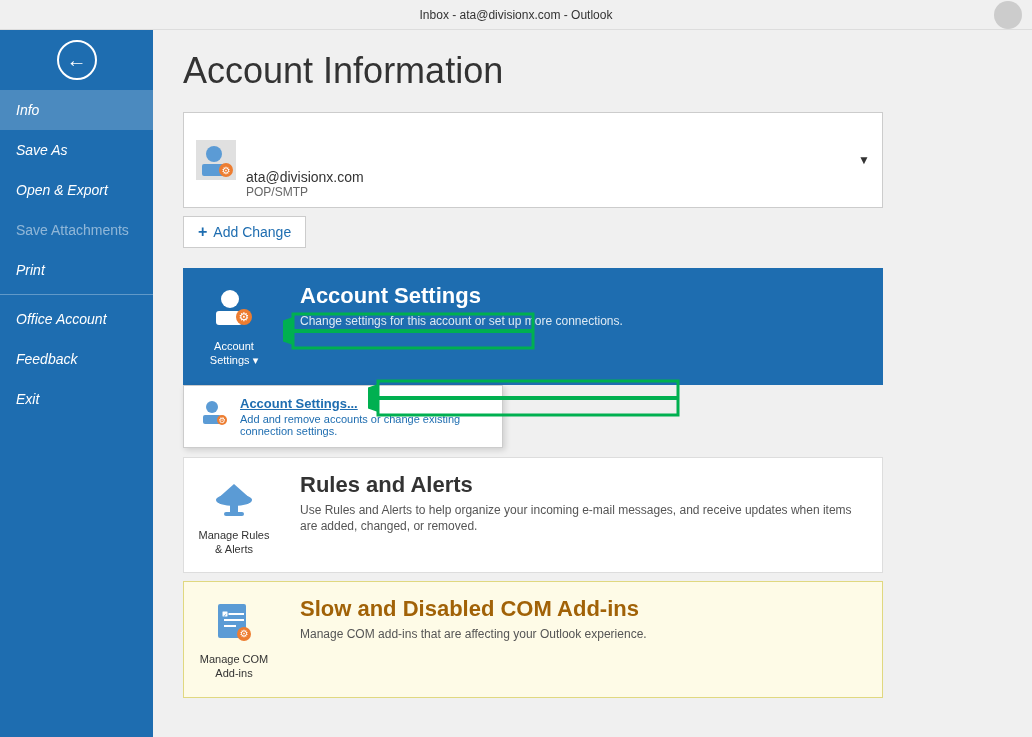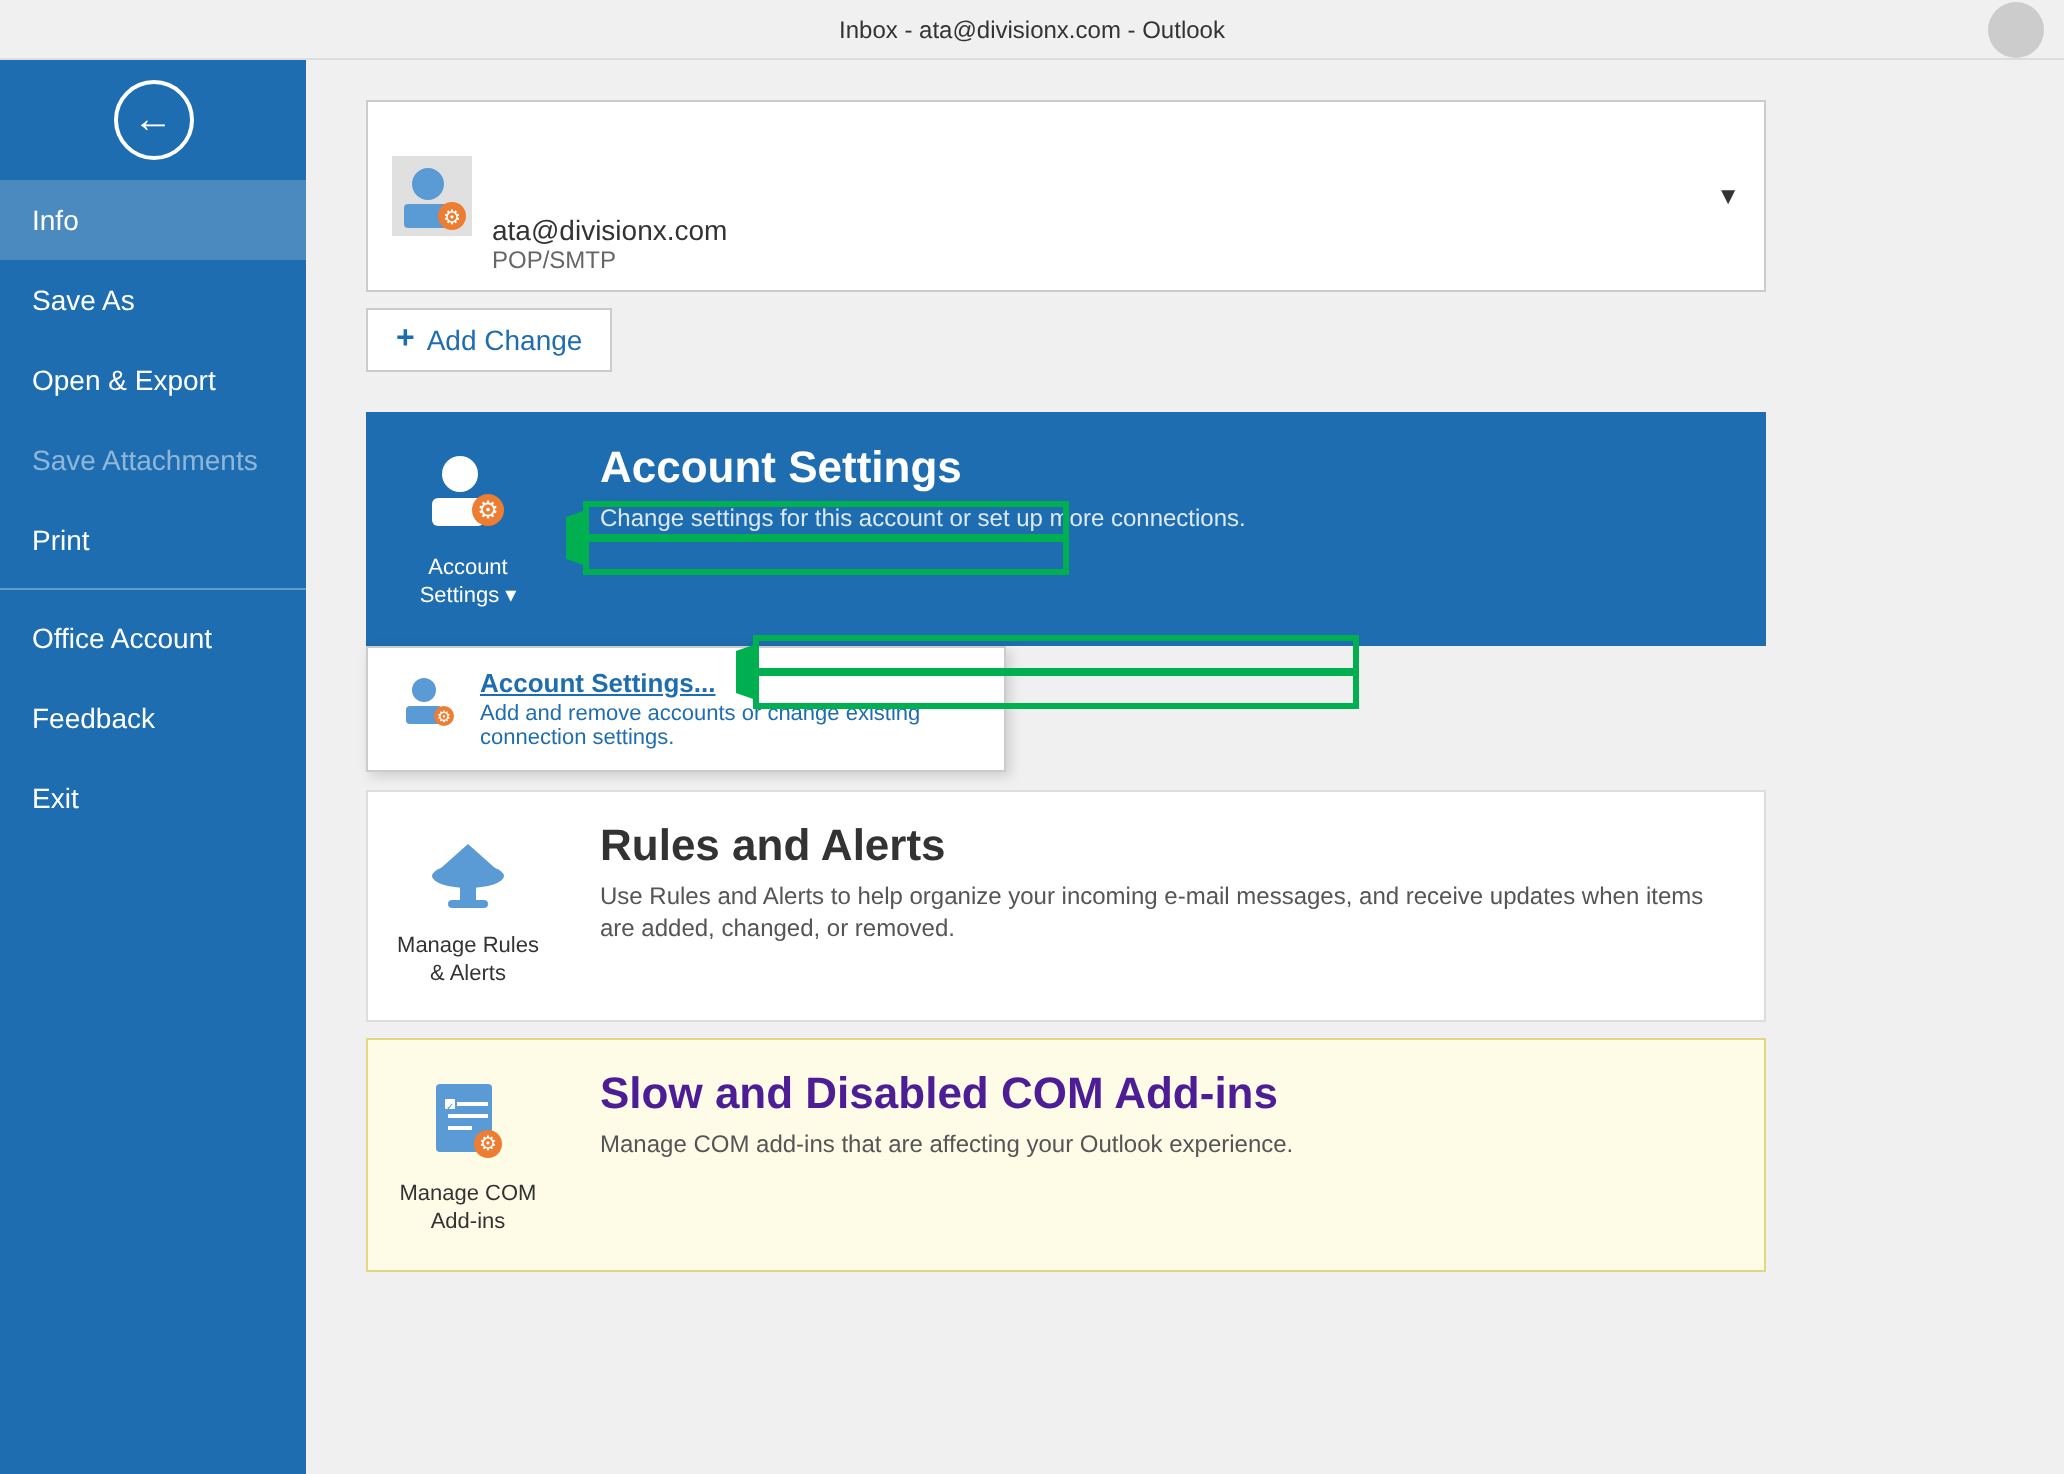--- a/index.html
+++ b/index.html
@@ -46,20 +46,21 @@
       margin: 4px 0;
     }
 
     .sidebar-item {
       padding: 12px 16px;
       color: white;
       cursor: pointer;
       font-size: 14px;
       display: flex;
       align-items: center;
+      font-style: italic;
     }
 
     .sidebar-item:hover, .sidebar-item.active {
       background: rgba(255,255,255,0.15);
     }
 
     .sidebar-item.active {
       background: rgba(255,255,255,0.2);
     }
 
@@ -298,20 +299,21 @@
     </div>
     <div class="sidebar-item">
       <span>Feedback</span>
     </div>
     <div class="sidebar-item">
       <span>Exit</span>
     </div>
   </div>
 
   <div class="content">
+    <h1 class="page-title">Account Information</h1>
 
     
     <div class="account-dropdown">
       <div class="account-icon">
         <svg width="36" height="36" viewBox="0 0 36 36">
 
           <circle cx="16" cy="12" r="8" fill="#5b9bd5"></circle>
           <rect x="4" y="22" width="24" height="12" rx="2" fill="#5b9bd5"></rect>
 
           <circle cx="28" cy="28" r="7" fill="#ed7d31"></circle>
@@ -430,19 +432,19 @@
             <rect x="10" y="11" width="6" height="6" rx="1" fill="white" stroke="#5b9bd5" stroke-width="1"></rect>
             <text x="11" y="17" font-size="5" fill="#5b9bd5">✓</text>
 
             <circle cx="32" cy="34" r="7" fill="#ed7d31"></circle>
             <text x="32" y="37" text-anchor="middle" fill="white" font-size="10">⚙</text>
           </svg>
         </div>
         <div class="icon-label">Manage COM<br>Add-ins</div>
       </div>
       <div class="section-content">
-        <div class="section-title" style="color:#4c1d95;">Slow and Disabled COM Add-ins</div>
+        <div class="section-title" style="color:#a16207;">Slow and Disabled COM Add-ins</div>
         <div class="section-desc">Manage COM add-ins that are affecting your Outlook experience.</div>
       </div>
     </div>
 
   </div>
 </div>
 
 </body></html>

